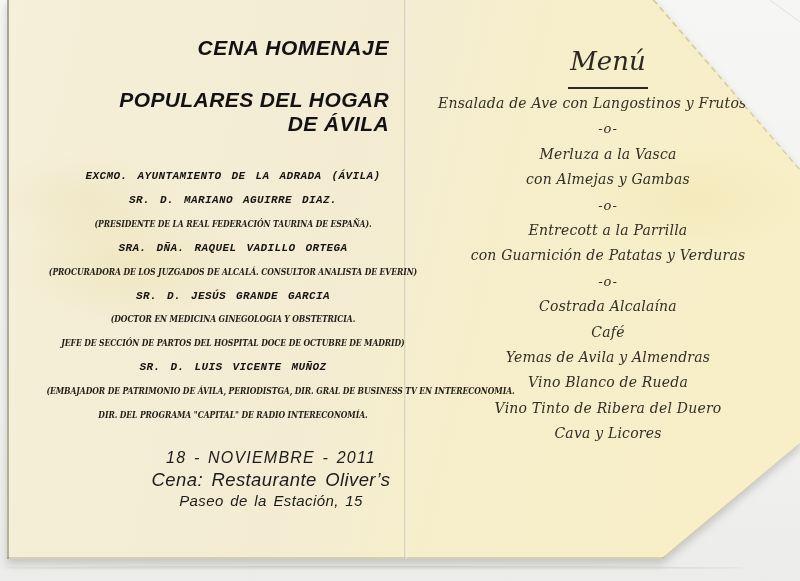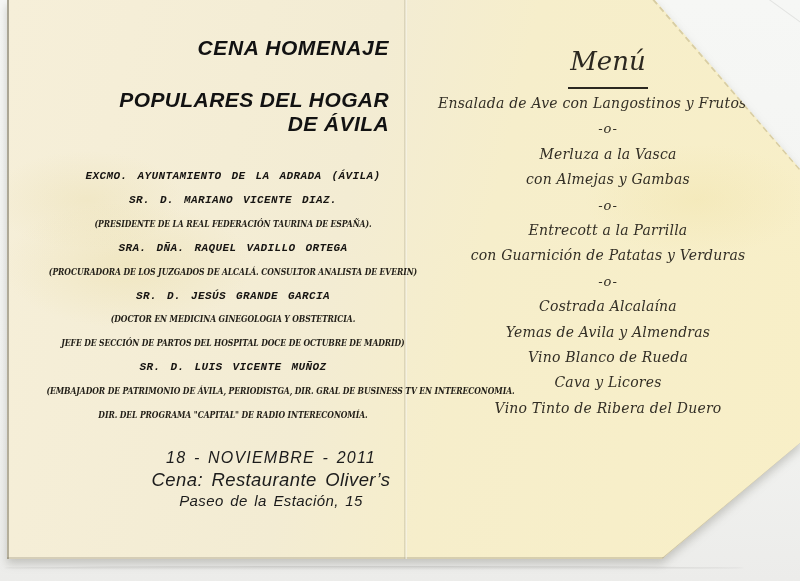--- a/index.html
+++ b/index.html
@@ -80,21 +80,21 @@
       <div class="title-block">
         <h1>CENA HOMENAJE</h1>
         <div class="subtitle">
           <div>POPULARES DEL HOGAR</div>
           <div>DE ÁVILA</div>
         </div>
       </div>
 
       <div class="honorees">
         <div class="h-line name">EXCMO.  AYUNTAMIENTO DE LA ADRADA (ÁVILA)</div>
-        <div class="h-line name">SR. D. MARIANO VICENTE DIAZ.</div>
+        <div class="h-line name">SR. D. MARIANO AGUIRRE DIAZ.</div>
         <div class="h-line role">(PRESIDENTE DE LA REAL FEDERACIÓN TAURINA DE ESPAÑA).</div>
         <div class="h-line name">SRA. DÑA. RAQUEL VADILLO ORTEGA</div>
         <div class="h-line role">(PROCURADORA DE LOS JUZGADOS DE ALCALÁ. CONSULTOR ANALISTA DE EVERIN)</div>
         <div class="h-line name">SR. D. JESÚS GRANDE GARCIA</div>
         <div class="h-line role">(DOCTOR EN MEDICINA GINEGOLOGIA Y OBSTETRICIA.</div>
         <div class="h-line role">JEFE DE SECCIÓN DE PARTOS DEL HOSPITAL DOCE DE OCTUBRE DE MADRID)</div>
         <div class="h-line name">SR. D. LUIS VICENTE MUÑOZ</div>
         <div class="h-line role">(EMBAJADOR DE PATRIMONIO DE ÁVILA, PERIODISTGA, DIR. GRAL DE BUSINESS TV EN INTERECONOMIA.</div>
         <div class="h-line role">DIR. DEL PROGRAMA "CAPITAL" DE RADIO INTERECONOMÍA.</div>
       </div>
@@ -111,23 +111,24 @@
       <div class="menu-list">
         <div class="m-line">Ensalada de Ave con Langostinos y Frutos Secos</div>
         <div class="m-line sep">-o-</div>
         <div class="m-line">Merluza a la Vasca</div>
         <div class="m-line">con Almejas y Gambas</div>
         <div class="m-line sep">-o-</div>
         <div class="m-line">Entrecott a la Parrilla</div>
         <div class="m-line">con Guarnición de Patatas y Verduras</div>
         <div class="m-line sep">-o-</div>
         <div class="m-line">Costrada Alcalaína</div>
+        <div class="m-line">Café</div>
         <div class="m-line">Yemas de Avila y Almendras</div>
         <div class="m-line">Vino Blanco de Rueda</div>
+        <div class="m-line">Vino Tinto de Ribera del Duero</div>
         <div class="m-line">Cava y Licores</div>
-        <div class="m-line">Vino Tinto de Ribera del Duero</div>
       </div>
     </section>
   </div>
 </div>
 
 <div class="scan-crease"></div>
 <div class="scan-shadow"></div>
 
 </body></html>

